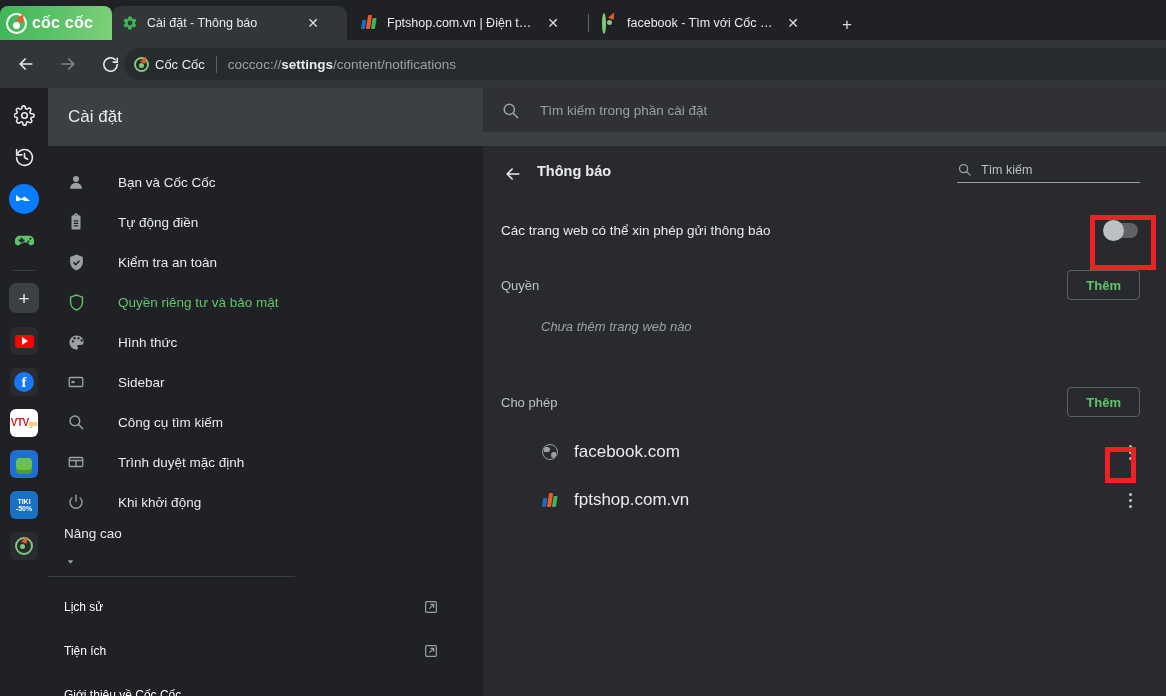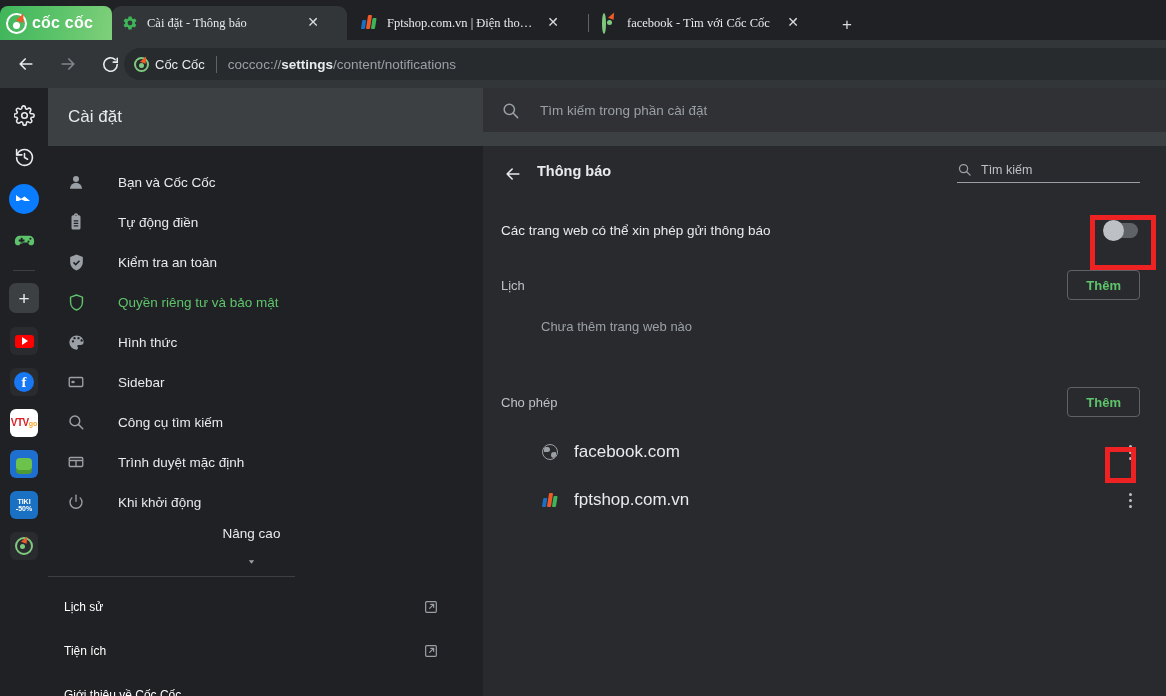--- a/index.html
+++ b/index.html
@@ -37,21 +37,21 @@
     border-left: 5px solid transparent; border-right: 3px solid transparent;
     border-bottom: 9px solid #f05a28;
     transform: rotate(20deg);
   }
   .brand-text {
     color: #ffffff; font-size: 16px; font-weight: 700; letter-spacing: .2px;
     margin-left: 5px; white-space: nowrap;
   }
   .tab {
     position: absolute; top: 6px; height: 34px;
-    display: flex; align-items: center; padding: 0 0 0 10px; font-family: Liberation Serif, serif;
+    display: flex; align-items: center; padding: 0 0 0 10px;
   }
   .tab.active { background: #323639; border-radius: 9px 9px 0 0; }
   .tab .favicon { width: 16px; height: 16px; flex: 0 0 auto; position: relative; }
   .tab .label {
     color: #e8eaed; font-size: 12.5px; margin-left: 9px;
     white-space: nowrap; overflow: hidden; text-overflow: ellipsis;
   }
   .tab .tab-close {
     width: 20px; height: 20px; flex: 0 0 auto; margin-left: 6px;
     display: flex; align-items: center; justify-content: center;
@@ -190,21 +190,21 @@
   .menu-item .mi-icon {
     width: 24px; height: 24px; flex: 0 0 auto;
     display: flex; align-items: center; justify-content: center; color: #9aa0a6;
   }
   .menu-item .mi-label {
     color: #e8eaed; font-size: 13.5px; margin-left: 30px; white-space: nowrap;
   }
   .menu-item.selected .mi-icon { color: #5ec46b; }
   .menu-item.selected .mi-label { color: #5ec46b; }
   .menu-adv {
-    height: 42px; display: flex; align-items: center; padding: 0 44px 0 16px;
+    height: 42px; display: flex; padding: 0 44px 0 16px;
     margin-top: 4px; justify-content: space-between; flex-direction: column;
   }
   .menu-adv .mi-label { color: #e8eaed; font-size: 13.5px; }
   .menu-adv .chev { color: #9aa0a6; display: flex; }
   .side-divider { height: 1px; background: #3c4043; margin: 8px 0 8px 0; width: 247px; }
   .menu-link {
     height: 44px; display: flex; align-items: center;
     padding: 0 44px 0 16px; justify-content: space-between;
   }
   .menu-link .ml-label { color: #ffffff; font-size: 12px; }
@@ -273,21 +273,21 @@
     padding: 0 26px 0 18px;
   }
   .section-head .shlabel { color: #bdc1c6; font-size: 13px; }
   .btn-add {
     height: 30px; padding: 0 18px; border-radius: 4px;
     border: 1px solid #5f6368; background: transparent;
     color: #5ec46b; font-size: 13px; font-weight: 700;
     font-family: "Liberation Sans", sans-serif;
     display: flex; align-items: center; justify-content: center;
   }
-  .empty-text { color: #9aa0a6; font-size: 13px; padding: 8px 16px 0 58px; }
+  .empty-text { color: #9aa0a6; font-size: 13px; padding: 8px 16px 0 58px; font-style: italic; }
 
   .site-row {
     height: 48px; display: flex; align-items: center;
     padding: 0 26px 0 58px; justify-content: space-between; position: relative;
   }
   .site-left { display: flex; align-items: center; }
   .site-fav { width: 17px; height: 17px; flex: 0 0 auto; display: flex; align-items: center; justify-content: center; }
   .site-name { color: #e8eaed; font-size: 17px; margin-left: 16px; }
   .kebab {
     width: 20px; height: 20px; display: flex; flex-direction: column;
@@ -605,21 +605,21 @@
     </div>
 
     <div class="perm-row">
       <span class="plabel">Các trang web có thể xin phép gửi thông báo</span>
       <span class="toggle">
         <span class="knob"></span>
       </span>
     </div>
 
     <div class="section-head">
-      <span class="shlabel">Lịch</span>
+      <span class="shlabel">Quyền</span>
       <button class="btn-add">Thêm</button>
     </div>
     <div class="empty-text">Chưa thêm trang web nào</div>
 
     <div class="section-head" style="margin-top:42px;">
       <span class="shlabel">Cho phép</span>
       <button class="btn-add">Thêm</button>
     </div>
 
     <div class="site-row">

